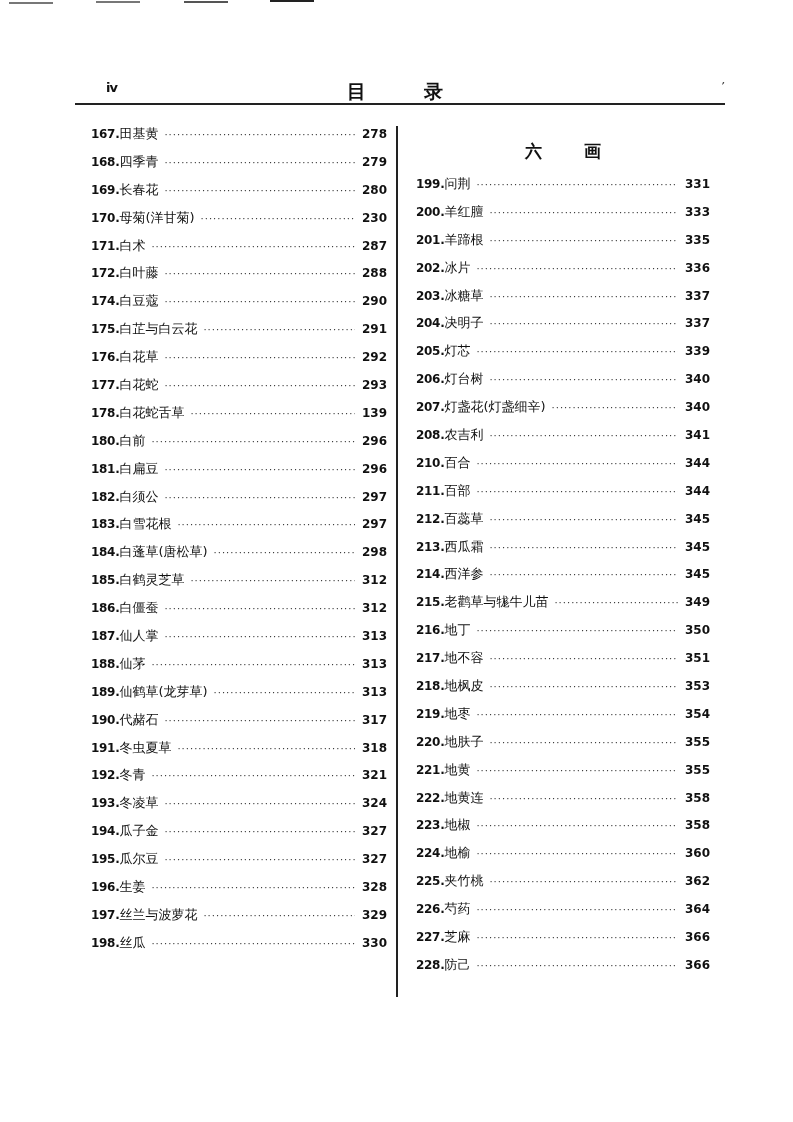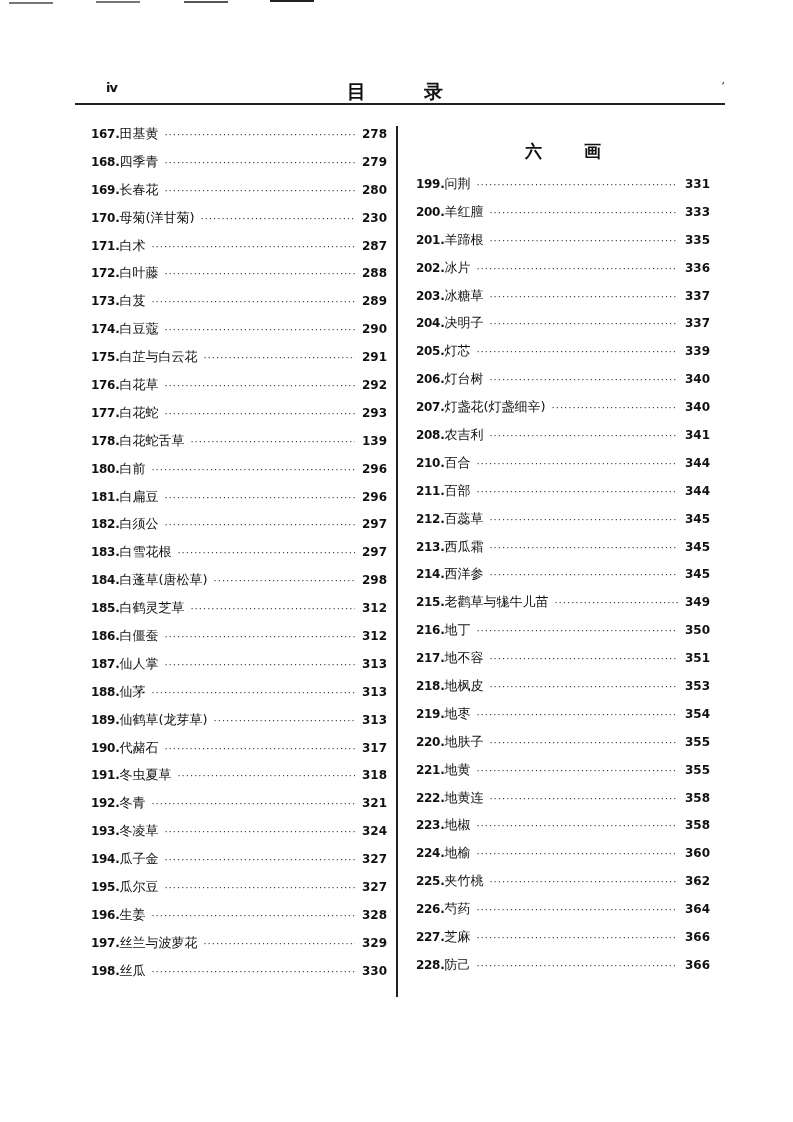--- a/index.html
+++ b/index.html
@@ -190,26 +190,20 @@
     <span class="leader"></span>
     <span class="page">287</span>
   </div>
     <div class="entry">
     <span class="num">172.</span>
     <span class="name">白叶藤</span>
     <span class="leader"></span>
     <span class="page">288</span>
   </div>
     <div class="entry">
-    <span class="num">173.</span>
-    <span class="name">白芨</span>
-    <span class="leader"></span>
-    <span class="page">289</span>
-  </div>
-    <div class="entry">
     <span class="num">174.</span>
     <span class="name">白豆蔻</span>
     <span class="leader"></span>
     <span class="page">290</span>
   </div>
     <div class="entry">
     <span class="num">175.</span>
     <span class="name">白芷与白云花</span>
     <span class="leader"></span>
     <span class="page">291</span>

